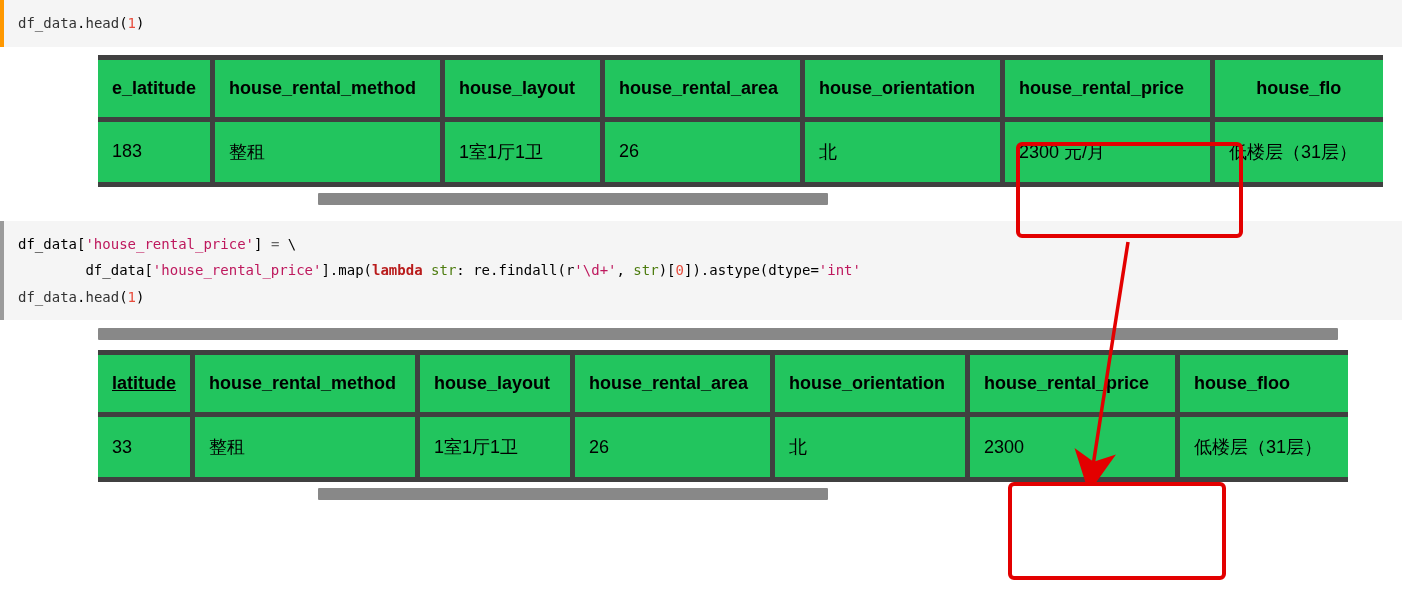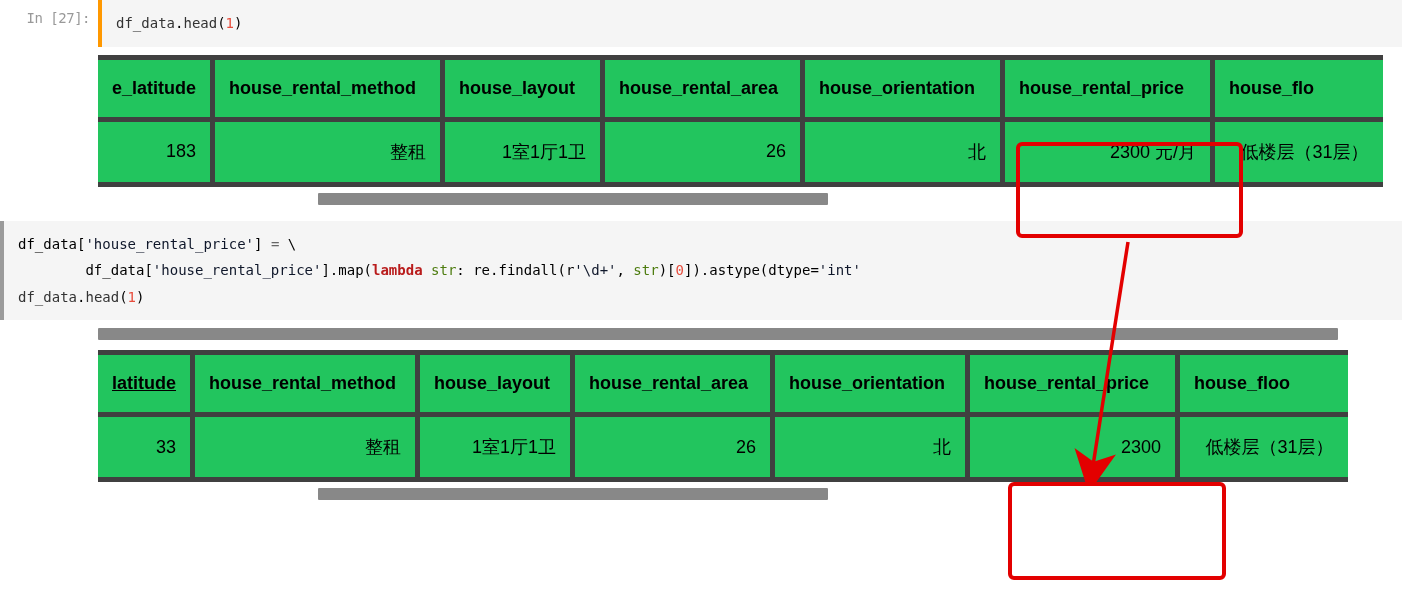--- a/index.html
+++ b/index.html
@@ -2,57 +2,56 @@
 <html><head>
 <meta charset="utf-8">
 <style>
 * { box-sizing: border-box; margin: 0; padding: 0; }
 body { font-family: "Segoe UI", Arial, sans-serif; background: #fff; width: 1402px; height: 616px; overflow: hidden; position: relative; }
 .cell { display: flex; margin-bottom: 8px; }
 .prompt { width: 98px; text-align: right; padding: 10px 8px 0 0; font-family: "Consolas", monospace; font-size: 14px; color: #999; flex-shrink: 0; letter-spacing: -0.5px; }
 .code-area { flex: 1; background: #f5f5f5; border-left: 4px solid #9b9b9b; padding: 10px 14px; font-family: "Consolas", monospace; font-size: 14px; line-height: 1.9; white-space: pre; overflow: hidden; }
 .code-area.hl { border-left-color: #ff9800; }
 .code-area .o { color: #666; }
-.code-area .s { color: #0f172a; }
+.code-area .s { color: #be185d; }
 .code-area .n { color: #e74c3c; }
 .code-area .kw { color: #b91c1c; font-weight: 700; }
 .code-area .id { color: #333; }
 .code-area .bi { color: #4d7c0f; }
 
 .output { margin-left: 98px; margin-bottom: 6px; }
 table.df { border-collapse: collapse; table-layout: fixed; }
 table.df th, table.df td { border: 5px solid #404040; padding: 18px 14px; font-size: 18px; text-align: left; vertical-align: middle; background: #22c55e; }
 table.df th { font-weight: 700; white-space: nowrap; }
-table.df td { white-space: nowrap; text-align: right; }
+table.df td { white-space: nowrap; }
 
 .scroll-track { position: relative; height: 12px; margin-left: 98px; margin-right: 0; margin-bottom: 16px; }
 .scroll-thumb { position: absolute; height: 12px; background: #888; border-radius: 1px; }
 
 .hl-box { position: absolute; border: 4px solid #e30000; border-radius: 6px; pointer-events: none; }
 .arrow { position: absolute; pointer-events: none; }
 </style>
 </head>
 <body>
 
 <div class="cell">
-  <div class="prompt">In [27]:</div>
   <div class="code-area hl"><span class="id">df_data</span><span>.</span><span class="id">head</span><span>(</span><span class="n">1</span><span>)</span></div>
 </div>
 
 <div class="output">
   <table class="df">
     <thead>
       <tr>
         <th style="width:88px; border-left:none;">e_latitude</th>
         <th style="width:230px;">house_rental_method</th>
         <th style="width:160px;">house_layout</th>
         <th style="width:200px;">house_rental_area</th>
         <th style="width:200px;">house_orientation</th>
         <th style="width:210px;">house_rental_price</th>
-        <th style="width:170px; border-right:none;">house_flo</th>
+        <th style="width:170px; border-right:none;text-align:center;">house_flo</th>
       </tr>
     </thead>
     <tbody>
       <tr>
         <td style="border-left:none;">183</td>
         <td>整租</td>
         <td>1室1厅1卫</td>
         <td>26</td>
         <td>北</td>
         <td>2300 元/月</td>

